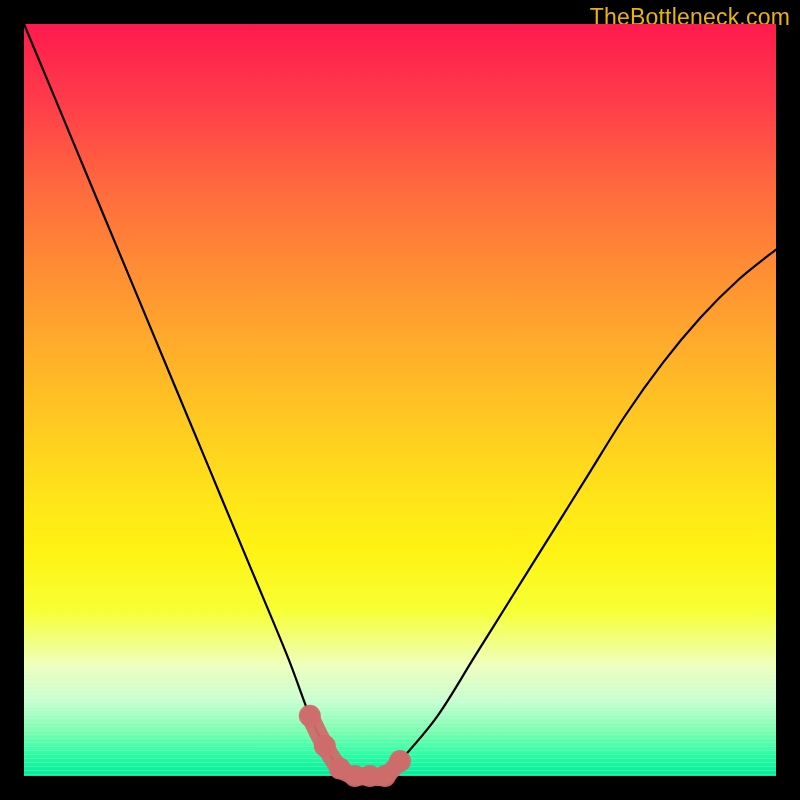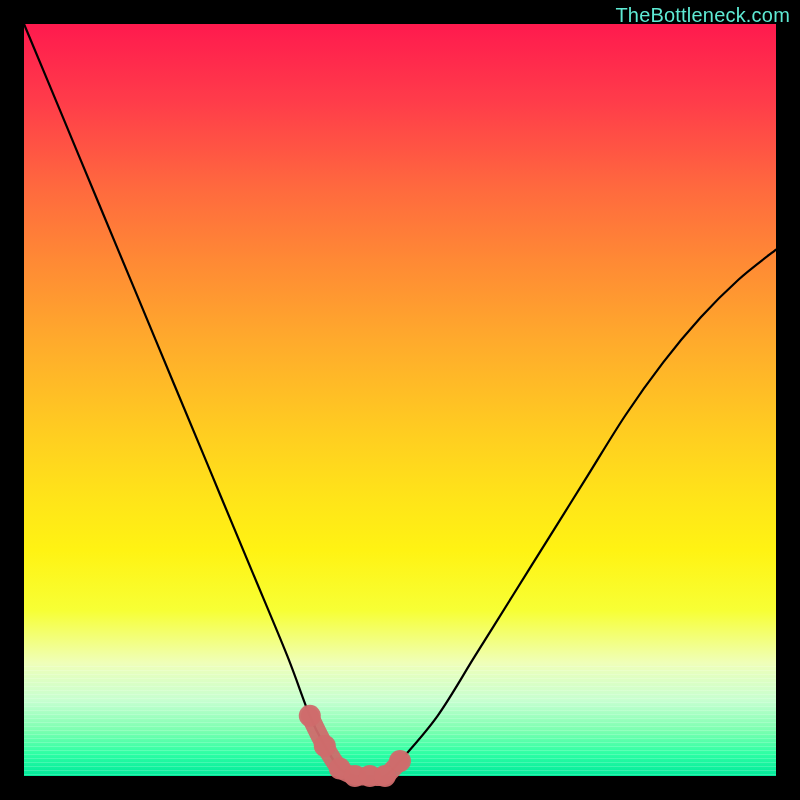--- a/index.html
+++ b/index.html
@@ -51,22 +51,22 @@
       rgba(255,255,255,0.0) 3px,
       rgba(255,255,255,0.18) 3px,
       rgba(255,255,255,0.18) 4px
     );
     pointer-events: none;
   }
   .watermark {
     position: absolute;
     top: 4px;
     right: 10px;
-    color: #5eead4;
-    font-size: 20px;
+    color: #eab308;
+    font-size: 23px;
     letter-spacing: 0.2px;
     font-weight: 500;
     user-select: none;
   }
   svg.curve {
     position: absolute;
     inset: 0;
     width: 100%;
     height: 100%;
     overflow: visible;

